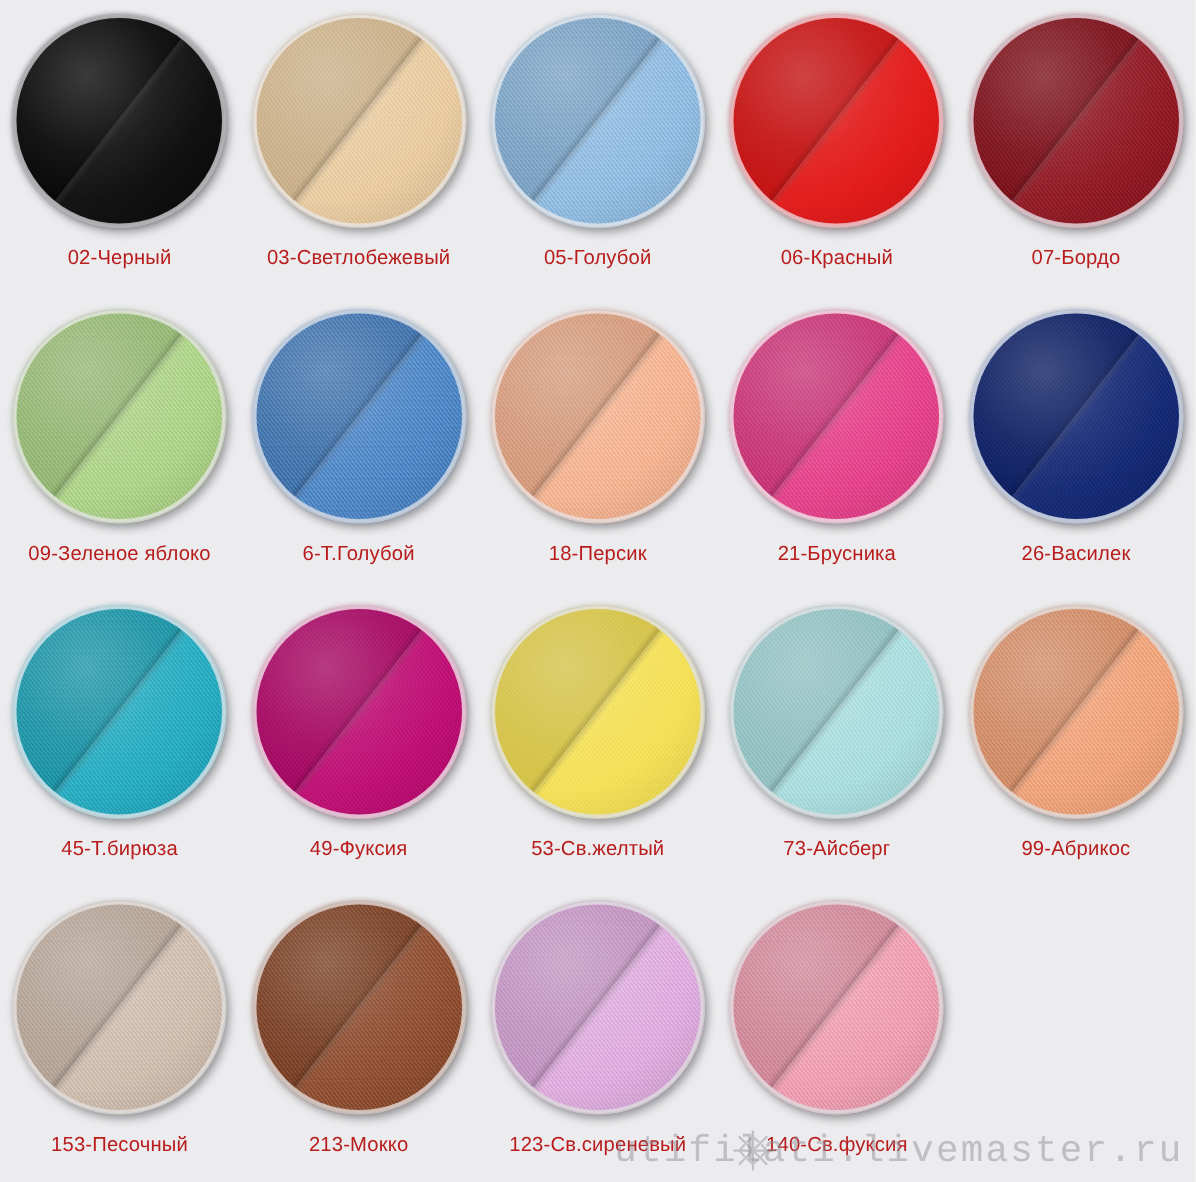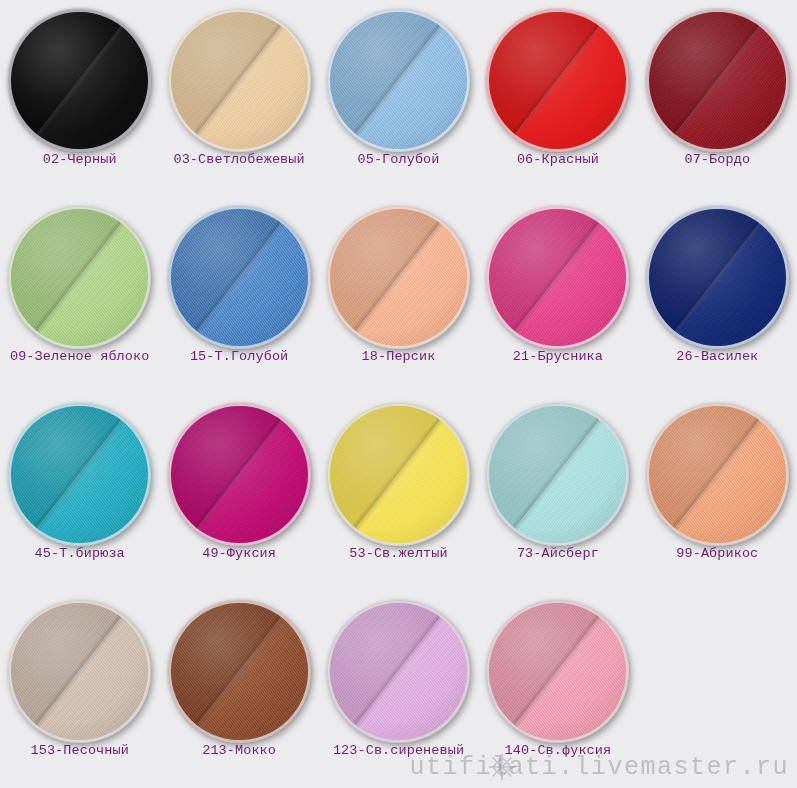--- a/index.html
+++ b/index.html
@@ -106,26 +106,27 @@
         rgba(0,0,0,0.0) 62%,
         rgba(0,0,0,0.13) 100%);
   }
   .disc-rim {
     position: absolute;
     inset: 0;
     border-radius: 50%;
     box-shadow: inset 0 0 0 1px rgba(0,0,0,0.08);
   }
   .swatch-label {
+    margin-top: 12px;
     font-size: 13.5px;
-    color: #701a75;
+    color: #b91c1c;
     letter-spacing: 0.1px;
     white-space: nowrap;
     text-align: center;
-    font-family: Liberation Mono, monospace;
+    font-family: Liberation Sans, sans-serif;
   }
   
   #watermark {
     position: absolute;
     left: 0;
     bottom: 2px;
     width: 797px;
     height: 38px;
     pointer-events: none;
     display: flex;
@@ -250,21 +251,21 @@
         <div class="swatch-disc">
           <div class="disc-body" style="background: rgb(74, 130, 196);">
             <div class="disc-threads"></div>
             <div class="disc-seam"></div>
             <div class="disc-seam2"></div>
             <div class="disc-shade"></div>
           </div>
           <div class="disc-rim"></div>
         </div>
       </div>
-      <div class="swatch-label">15-Т.Голубой</div>
+      <div class="swatch-label">6-Т.Голубой</div>
     </div>
     <div class="swatch-cell">
       <div class="swatch-disc-wrap">
         <div class="disc-halo" style="background: rgb(232, 191, 174);"></div>
         <div class="swatch-disc">
           <div class="disc-body" style="background: rgb(244, 176, 141);">
             <div class="disc-threads"></div>
             <div class="disc-seam"></div>
             <div class="disc-seam2"></div>
             <div class="disc-shade"></div>

